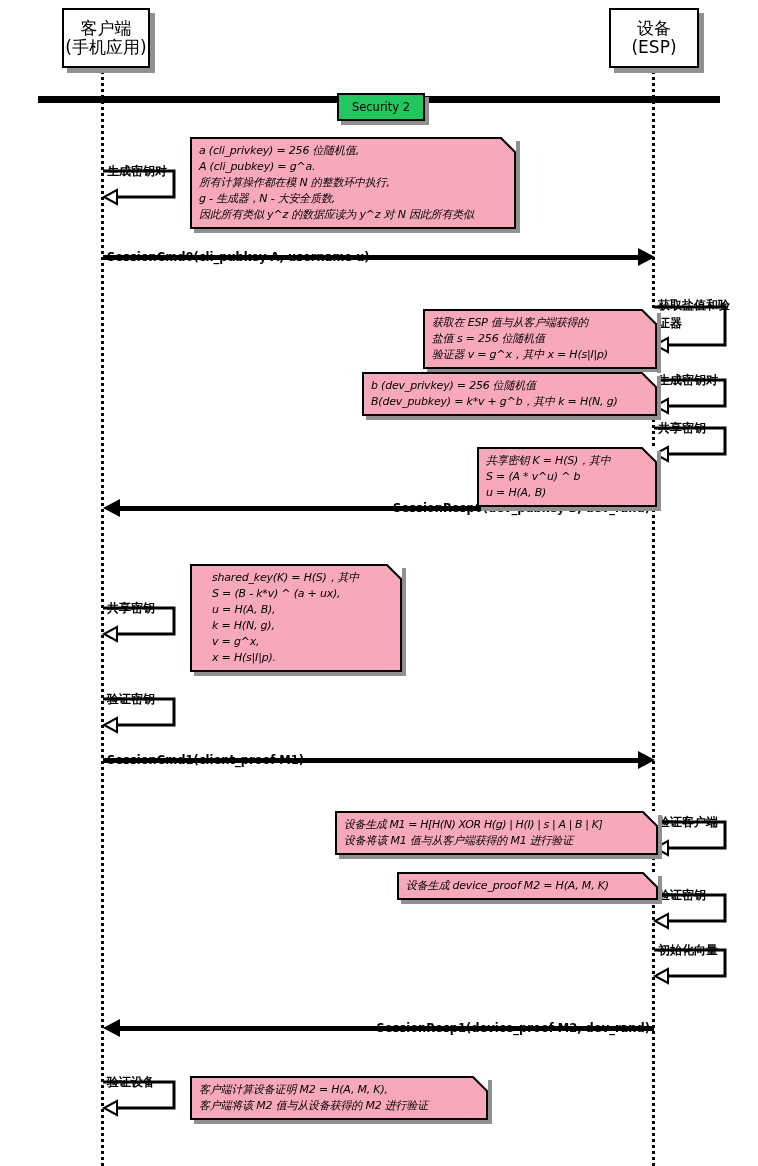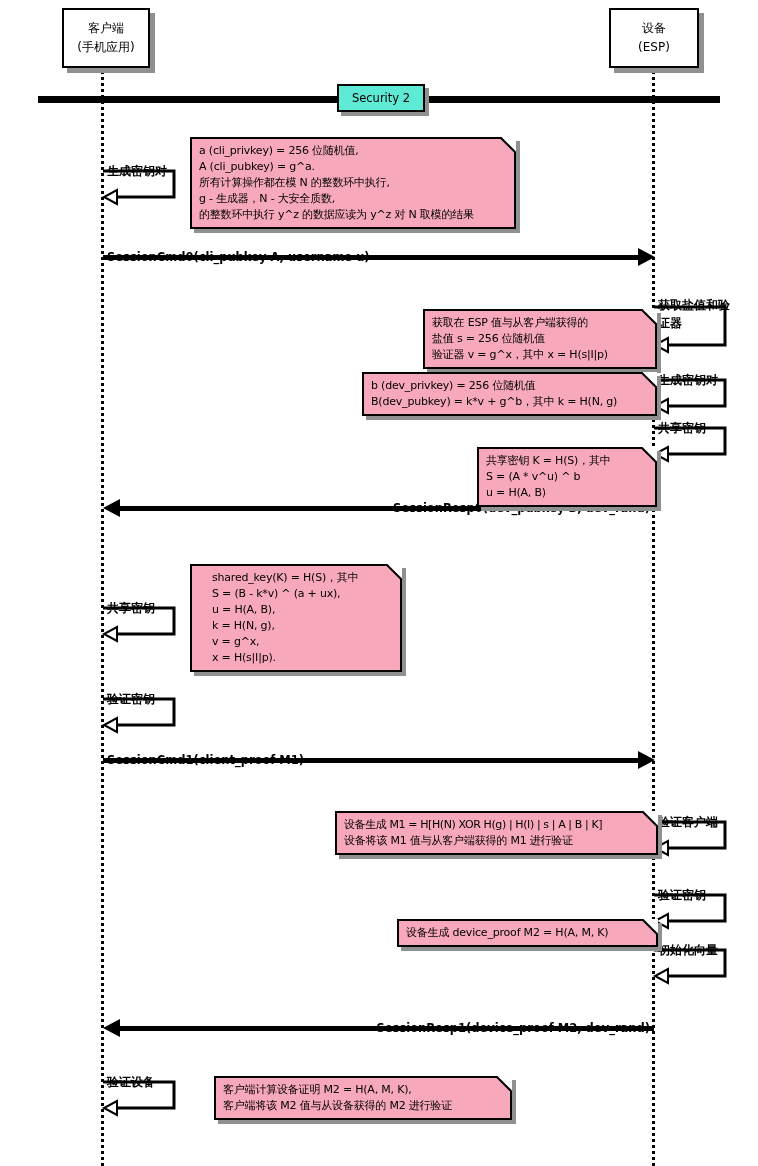--- a/index.html
+++ b/index.html
@@ -8,32 +8,32 @@
   }
   html,body{margin:0;padding:0;background:#fff;}
   #diagram{
     position:relative;width:758px;height:1166px;background:#fff;
     font-family:"DejaVu Sans",sans-serif;color:#000;overflow:hidden;
   }
   .lifeline{position:absolute;top:64px;bottom:0;width:0;border-left:3px dotted #000;}
   .participant{
     position:absolute;top:8px;height:56px;background:#fff;border:2px solid #000;
     box-shadow:5px 5px 0 var(--shadow);display:flex;flex-direction:column;align-items:center;
-    justify-content:center;gap:4px;font-size:12px;line-height:15px;text-align:center;z-index:6;
+    justify-content:center;gap:4px;font-size:17px;line-height:15px;text-align:center;z-index:6;
   }
   .separator-bar{position:absolute;left:38px;top:96px;width:682px;height:7px;background:#000;z-index:5;}
   .separator-label{
-    position:absolute;left:337px;top:84px;width:84px;height:24px;background:#5eead4;
+    position:absolute;left:337px;top:93px;width:84px;height:24px;background:#22c55e;
     border:2px solid #000;box-shadow:4px 4px 0 var(--shadow);display:flex;align-items:center;
     justify-content:center;font-size:11.5px;z-index:6;
   }
   .note{
     position:absolute;background:var(--note);border:2px solid #000;
     box-shadow:4px 4px 0 var(--shadow);padding:4px 7px;font-size:11px;line-height:16px;
-    letter-spacing:-0.2px;z-index:4;
+    letter-spacing:-0.2px;z-index:4;font-style:italic;
   }
   .nline{white-space:nowrap;}
   .fold{position:absolute;top:-2px;right:-2px;width:16px;height:16px;z-index:2;}
   .msg-line{position:absolute;height:5px;background:#000;z-index:3;}
   .msg-label{
     position:absolute;font-weight:bold;font-size:11.5px;line-height:16px;
     white-space:nowrap;z-index:2;
   }
   .arrow-right{position:absolute;width:0;height:0;border-top:9px solid transparent;
     border-bottom:9px solid transparent;border-left:17px solid #000;z-index:3;}
@@ -73,21 +73,21 @@
 
   <div class="note" style="left:190px;top:137px;width:308px;">
     <svg class="fold" width="16" height="16">
       <path d="M0 0 H16 V16 Z" fill="#fff"></path>
         <path d="M0 0 L16 16" stroke="#000" stroke-width="2"></path>
     </svg>
     <div class="nline">a (cli_privkey) = 256 位随机值,</div>
     <div class="nline">A (cli_pubkey) = g^a.</div>
     <div class="nline">所有计算操作都在模 N 的整数环中执行,</div>
     <div class="nline">g - 生成器，N - 大安全质数,</div>
-    <div class="nline">的整数环中执行 y^z 的数据应读为 y^z 对 N 取模的结果</div>
+    <div class="nline">因此所有类似 y^z 的数据应读为 y^z 对 N 因此所有类似</div>
   </div>
 
   <div class="msg-label" style="left:107px;top:249px;">SessionCmd0(cli_pubkey A, username u)</div>
   <div class="msg-line" style="left:103px;top:255px;width:535px;"></div>
   <div class="arrow-right" style="left:638px;top:248px;"></div>
 
   <div class="self-label" style="left:658px;top:296px;">
     <div>获取盐值和验</div>
     <div>证器</div>
   </div>
@@ -185,21 +185,21 @@
     <div class="nline" style="letter-spacing:-0.4px;">设备生成 M1 = H[H(N) XOR H(g) | H(I) | s | A | B | K]</div>
     <div class="nline">设备将该 M1 值与从客户端获得的 M1 进行验证</div>
   </div>
 
   <div class="self-label" style="left:658px;top:886px;">验证密钥</div>
   <svg class="loop" style="left:653px;top:886px;" width="80" height="46" viewBox="0 0 80 46">
     <path d="M1 9 H72 V35 H15" fill="none" stroke="#000" stroke-width="3"></path>
     <polygon points="15,28 15,42 2,35" fill="#fff" stroke="#000" stroke-width="2"></polygon>
   </svg>
 
-  <div class="note" style="left:397px;top:919px;width:243px;">
+  <div class="note" style="left:397px;top:872px;width:243px;">
     <svg class="fold" width="16" height="16">
       <path d="M0 0 H16 V16 Z" fill="#fff"></path>
         <path d="M0 0 L16 16" stroke="#000" stroke-width="2"></path>
     </svg>
     <div class="nline">设备生成 device_proof M2 = H(A, M, K)</div>
   </div>
 
   <div class="self-label" style="left:658px;top:941px;">初始化向量</div>
   <svg class="loop" style="left:653px;top:941px;" width="80" height="46" viewBox="0 0 80 46">
     <path d="M1 9 H72 V35 H15" fill="none" stroke="#000" stroke-width="3"></path>
@@ -210,21 +210,21 @@
   <div class="msg-label" style="left:107px;top:1020px;width:543px;text-align:right;">SessionResp1(device_proof M2, dev_rand)</div>
   <div class="msg-line" style="left:119px;top:1026px;width:535px;"></div>
   <div class="arrow-left" style="left:103px;top:1019px;"></div>
 
   <div class="self-label" style="left:107px;top:1073px;">验证设备</div>
   <svg class="loop" style="left:102px;top:1073px;" width="80" height="46" viewBox="0 0 80 46">
     <path d="M1 9 H72 V35 H15" fill="none" stroke="#000" stroke-width="3"></path>
     <polygon points="15,28 15,42 2,35" fill="#fff" stroke="#000" stroke-width="2"></polygon>
   </svg>
 
-  <div class="note" style="left:190px;top:1076px;width:280px;margin-left:24px;">
+  <div class="note" style="left:190px;top:1076px;width:280px;">
     <svg class="fold" width="16" height="16">
       <path d="M0 0 H16 V16 Z" fill="#fff"></path>
         <path d="M0 0 L16 16" stroke="#000" stroke-width="2"></path>
     </svg>
     <div class="nline">客户端计算设备证明 M2 = H(A, M, K),</div>
     <div class="nline">客户端将该 M2 值与从设备获得的 M2 进行验证</div>
   </div>
 
 </div>
 

